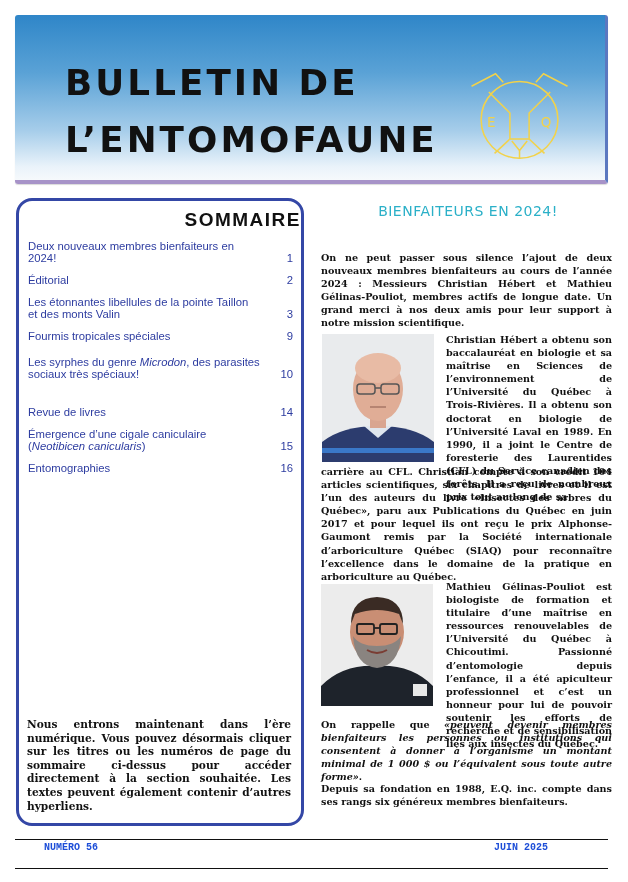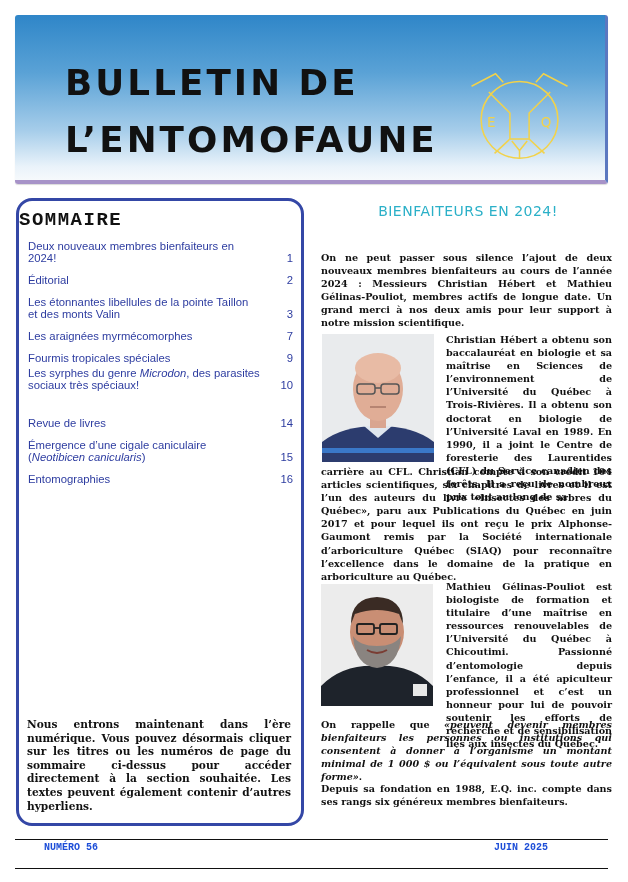--- a/index.html
+++ b/index.html
@@ -5,21 +5,21 @@
   html,body{margin:0;padding:0;background:#ffffff;}
   body{width:628px;height:882px;position:relative;overflow:hidden;font-family:"DejaVu Serif",serif;color:#111;}
   .banner{position:absolute;left:15px;top:15px;width:590px;height:165px;border-radius:3px;
     background:linear-gradient(180deg,#2f86c8 0%,#5aa2d6 35%,#a6cdea 70%,#eaf3fa 92%,#f6f9fc 100%);
     border-right:3px solid #5b78c0;border-bottom:4px solid #a793c8;box-shadow:0 1px 1px rgba(0,0,0,0.15);}
   .banner-title{position:absolute;left:50px;top:40px;font-family:"DejaVu Sans",sans-serif;font-weight:bold;
     font-size:35px;line-height:57px;letter-spacing:3px;color:#111;transform:scaleX(1.02);transform-origin:left;}
   .banner-title .l2{display:block;}
   .logo{position:absolute;left:445px;top:50px;width:125px;width:120px;height:100px;}
   .toc{position:absolute;left:16px;top:198px;width:288px;height:628px;border:3px solid #3447a6;border-radius:16px;box-sizing:border-box;}
-  .toc-title{position:absolute;left:0;right:0;top:8px;text-align:left;font-family:Liberation Mono, monospace;font-weight:bold;font-size:19px;letter-spacing:1.5px;color:#111;}
+  .toc-title{position:absolute;left:0;right:0;top:8px;text-align:right;font-family:Liberation Sans, sans-serif;font-weight:bold;font-size:19px;letter-spacing:1.5px;color:#111;}
   .toc-list{position:absolute;left:9px;right:8px;top:39px;}
   .toc-item{display:flex;align-items:flex-end;justify-content:space-between;font-family:"Liberation Sans",sans-serif;font-size:11.3px;line-height:12px;color:#2d3ca0;cursor:pointer;}
   .toc-item .t{max-width:235px;}
   .toc-item .p{width:22px;text-align:right;}
   .toc-note{position:absolute;left:8px;right:10px;top:517px;font-family:"DejaVu Serif",serif;font-size:10.6px;line-height:13.6px;text-align:justify;color:#111;font-weight:bold;}
   .article-title{position:absolute;left:318px;top:199px;width:300px;text-align:center;font-family:"DejaVu Sans",sans-serif;font-size:14px;line-height:25px;color:#2bb0c8;letter-spacing:0.5px;}
   .para{position:absolute;font-family:"DejaVu Serif",serif;font-size:9.6px;line-height:13.1px;text-align:justify;color:#111;font-weight:bold;}
   .photo{position:absolute;background:#eceef0;overflow:hidden;}
   .footer-line{position:absolute;left:15px;width:593px;height:1px;background:#111;}
   .footer-text{position:absolute;top:842px;font-family:Liberation Mono, monospace;font-weight:bold;font-size:10px;color:#1d4ed8;}
@@ -60,28 +60,24 @@
     </div>
     <div class="toc-item" style="margin-top:10px">
       <span class="t">Éditorial</span>
       <span class="p">2</span>
     </div>
     <div class="toc-item" style="margin-top:10px">
       <span class="t"><span>Les étonnantes libellules de la pointe Taillon</span><br><span>et des monts Valin</span></span>
       <span class="p">3</span>
     </div>
     <div class="toc-item" style="margin-top:10px">
-      <span class="t">Les araignées myrmécomorphes</span>
-      <span class="p">7</span>
-    </div>
-    <div class="toc-item" style="margin-top:10px">
       <span class="t">Fourmis tropicales spéciales</span>
       <span class="p">9</span>
     </div>
-    <div class="toc-item" style="margin-top:3px">
+    <div class="toc-item" style="margin-top:14px">
       <span class="t"><span>Les syrphes du genre </span><span class="it">Microdon</span><span>, des parasites</span><br><span>sociaux très spéciaux!</span></span>
       <span class="p">10</span>
     </div>
     <div class="toc-item" style="margin-top:26px">
       <span class="t">Revue de livres</span>
       <span class="p">14</span>
     </div>
     <div class="toc-item" style="margin-top:10px">
       <span class="t"><span>Émergence d’une cigale caniculaire</span><br><span>(</span><span class="it">Neotibicen canicularis</span><span>)</span></span>
       <span class="p">15</span>

